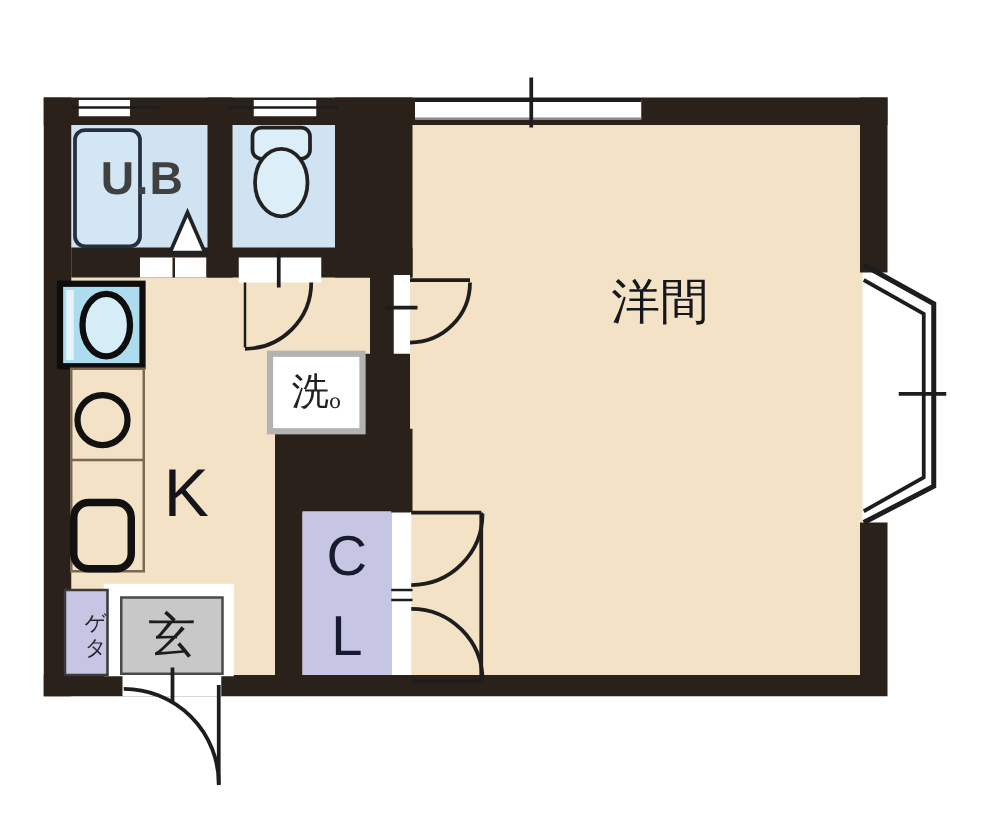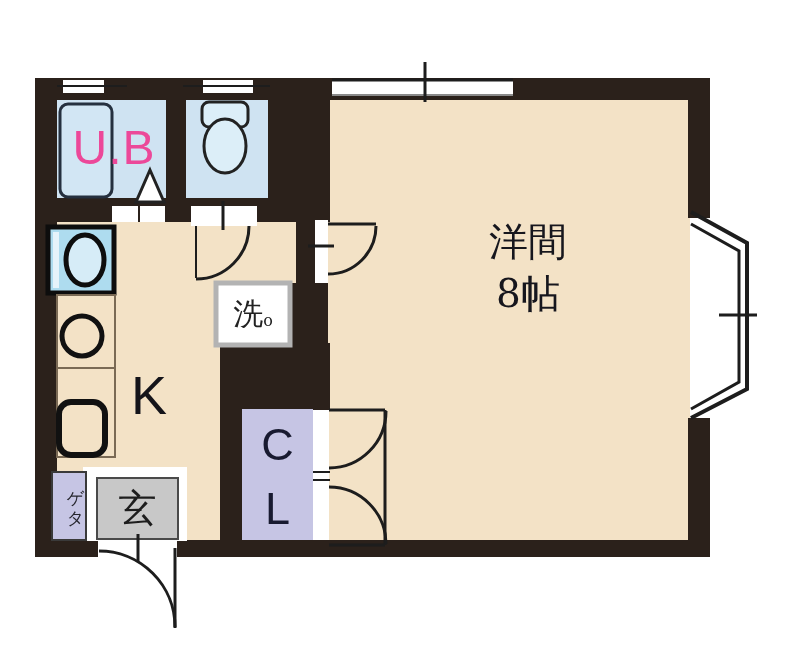--- a/index.html
+++ b/index.html
@@ -1,20 +1,20 @@
 <!DOCTYPE html>
 <html><head>
 <meta charset="utf-8">
 <style>
   html,body{margin:0;padding:0;background:#ffffff;}
   .plan{position:relative;width:800px;height:652px;background:#ffffff;overflow:hidden;
         font-family:"Liberation Sans", sans-serif;}
   .plan svg{position:absolute;left:0;top:0;}
   .lbl{position:absolute;color:#1a1c2b;text-align:center;line-height:1;pointer-events:none;}
-  .lbl-ub{left:58px;top:124px;width:112px;font-size:48px;font-weight:normal;letter-spacing:1px;color:#ec4899;}
+  .lbl-ub{left:58px;top:124px;width:112px;font-size:37px;font-weight:bold;letter-spacing:1px;color:#404040;}
   .lbl-k{left:116px;top:368px;width:66px;font-size:54px;font-weight:500;color:#14141a;}
   .lbl-room{left:428px;top:216px;width:200px;font-size:39px;line-height:1.34;color:#16161d;
             font-family:"DejaVu Serif", serif;}
   .lbl-room span{display:block;}
   .lbl-cl{left:242px;top:413px;width:71px;font-size:45px;line-height:1.42;font-weight:500;color:#181a30;}
   .lbl-cl span{display:block;}
   .lbl-genkan{left:97px;top:478px;width:81px;height:61px;line-height:61px;font-size:38px;color:#1d1d1d;
               font-family:"DejaVu Serif", serif;}
   .lbl-geta{left:54px;top:477px;width:30px;font-size:17px;color:#26262e;
             writing-mode:vertical-rl;text-orientation:upright;letter-spacing:2px;margin:0 auto;
@@ -129,21 +129,20 @@
       <rect x="59" y="402" width="46" height="53" rx="12" fill="#f3e2c6" stroke="#111111" stroke-width="6"></rect>
     </g>
   </svg>
 
   <div class="lbl lbl-ub">U.B</div>
 
   <div class="lbl lbl-k">K</div>
 
   <div class="lbl lbl-room">
     <span>洋間</span>
-    <span>8帖</span>
   </div>
 
   <div class="lbl lbl-cl">
     <span>C</span>
     <span>L</span>
   </div>
 
   <div class="lbl lbl-genkan">玄</div>
 
   <div class="lbl lbl-geta">ゲタ</div>

